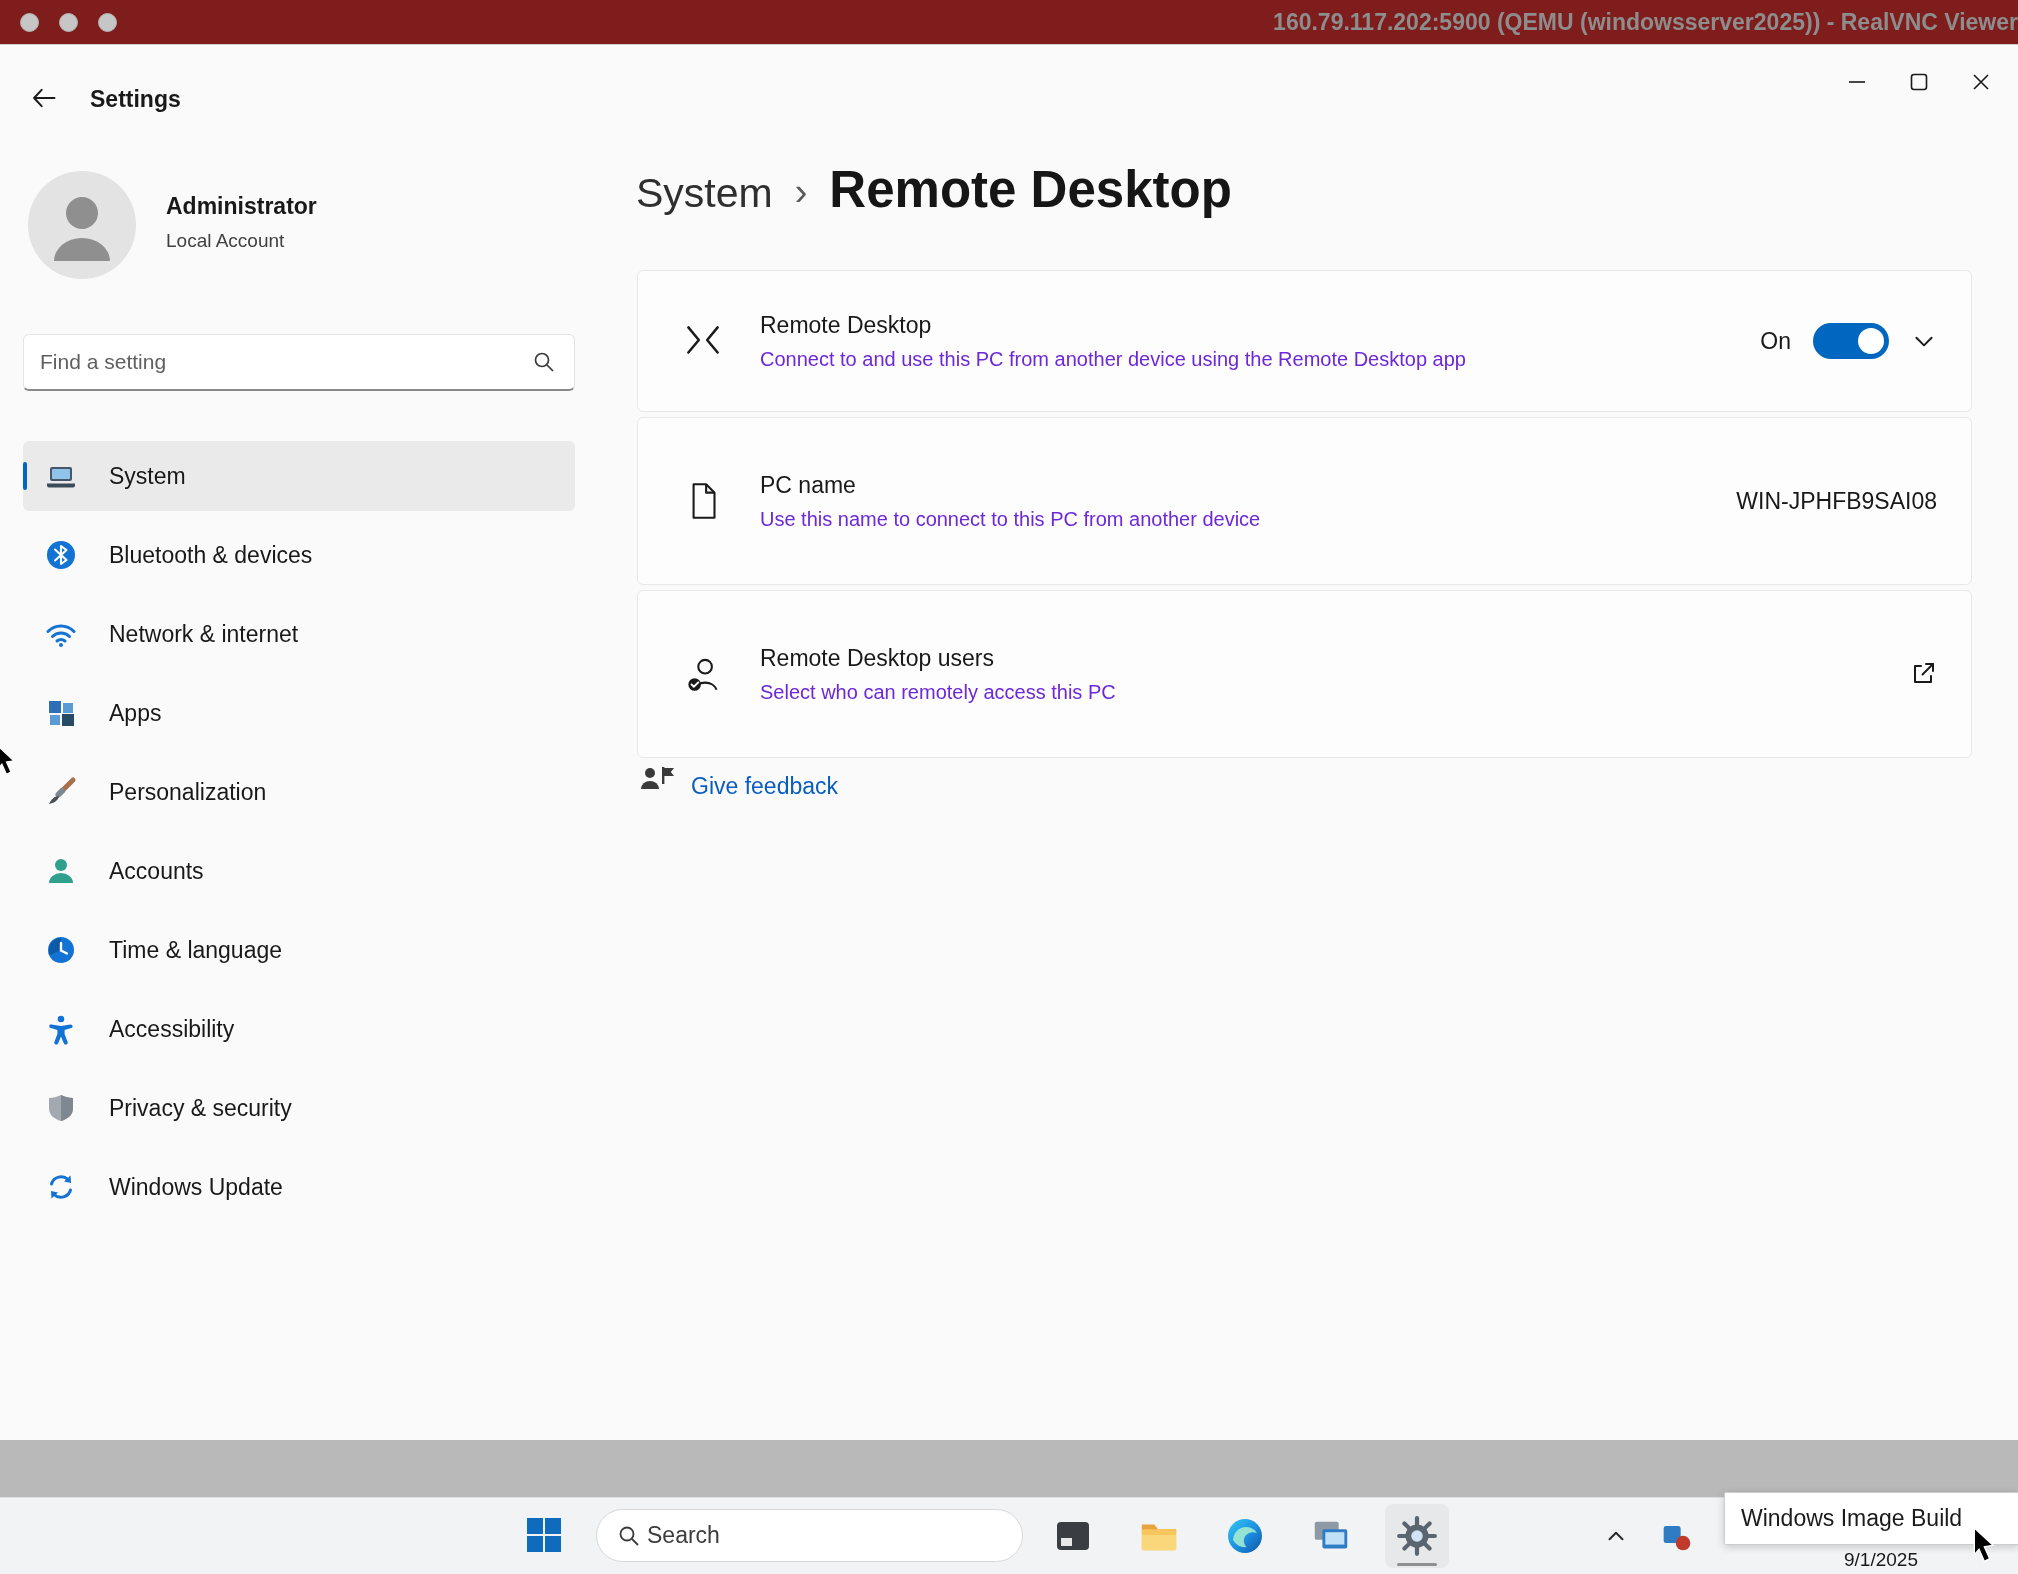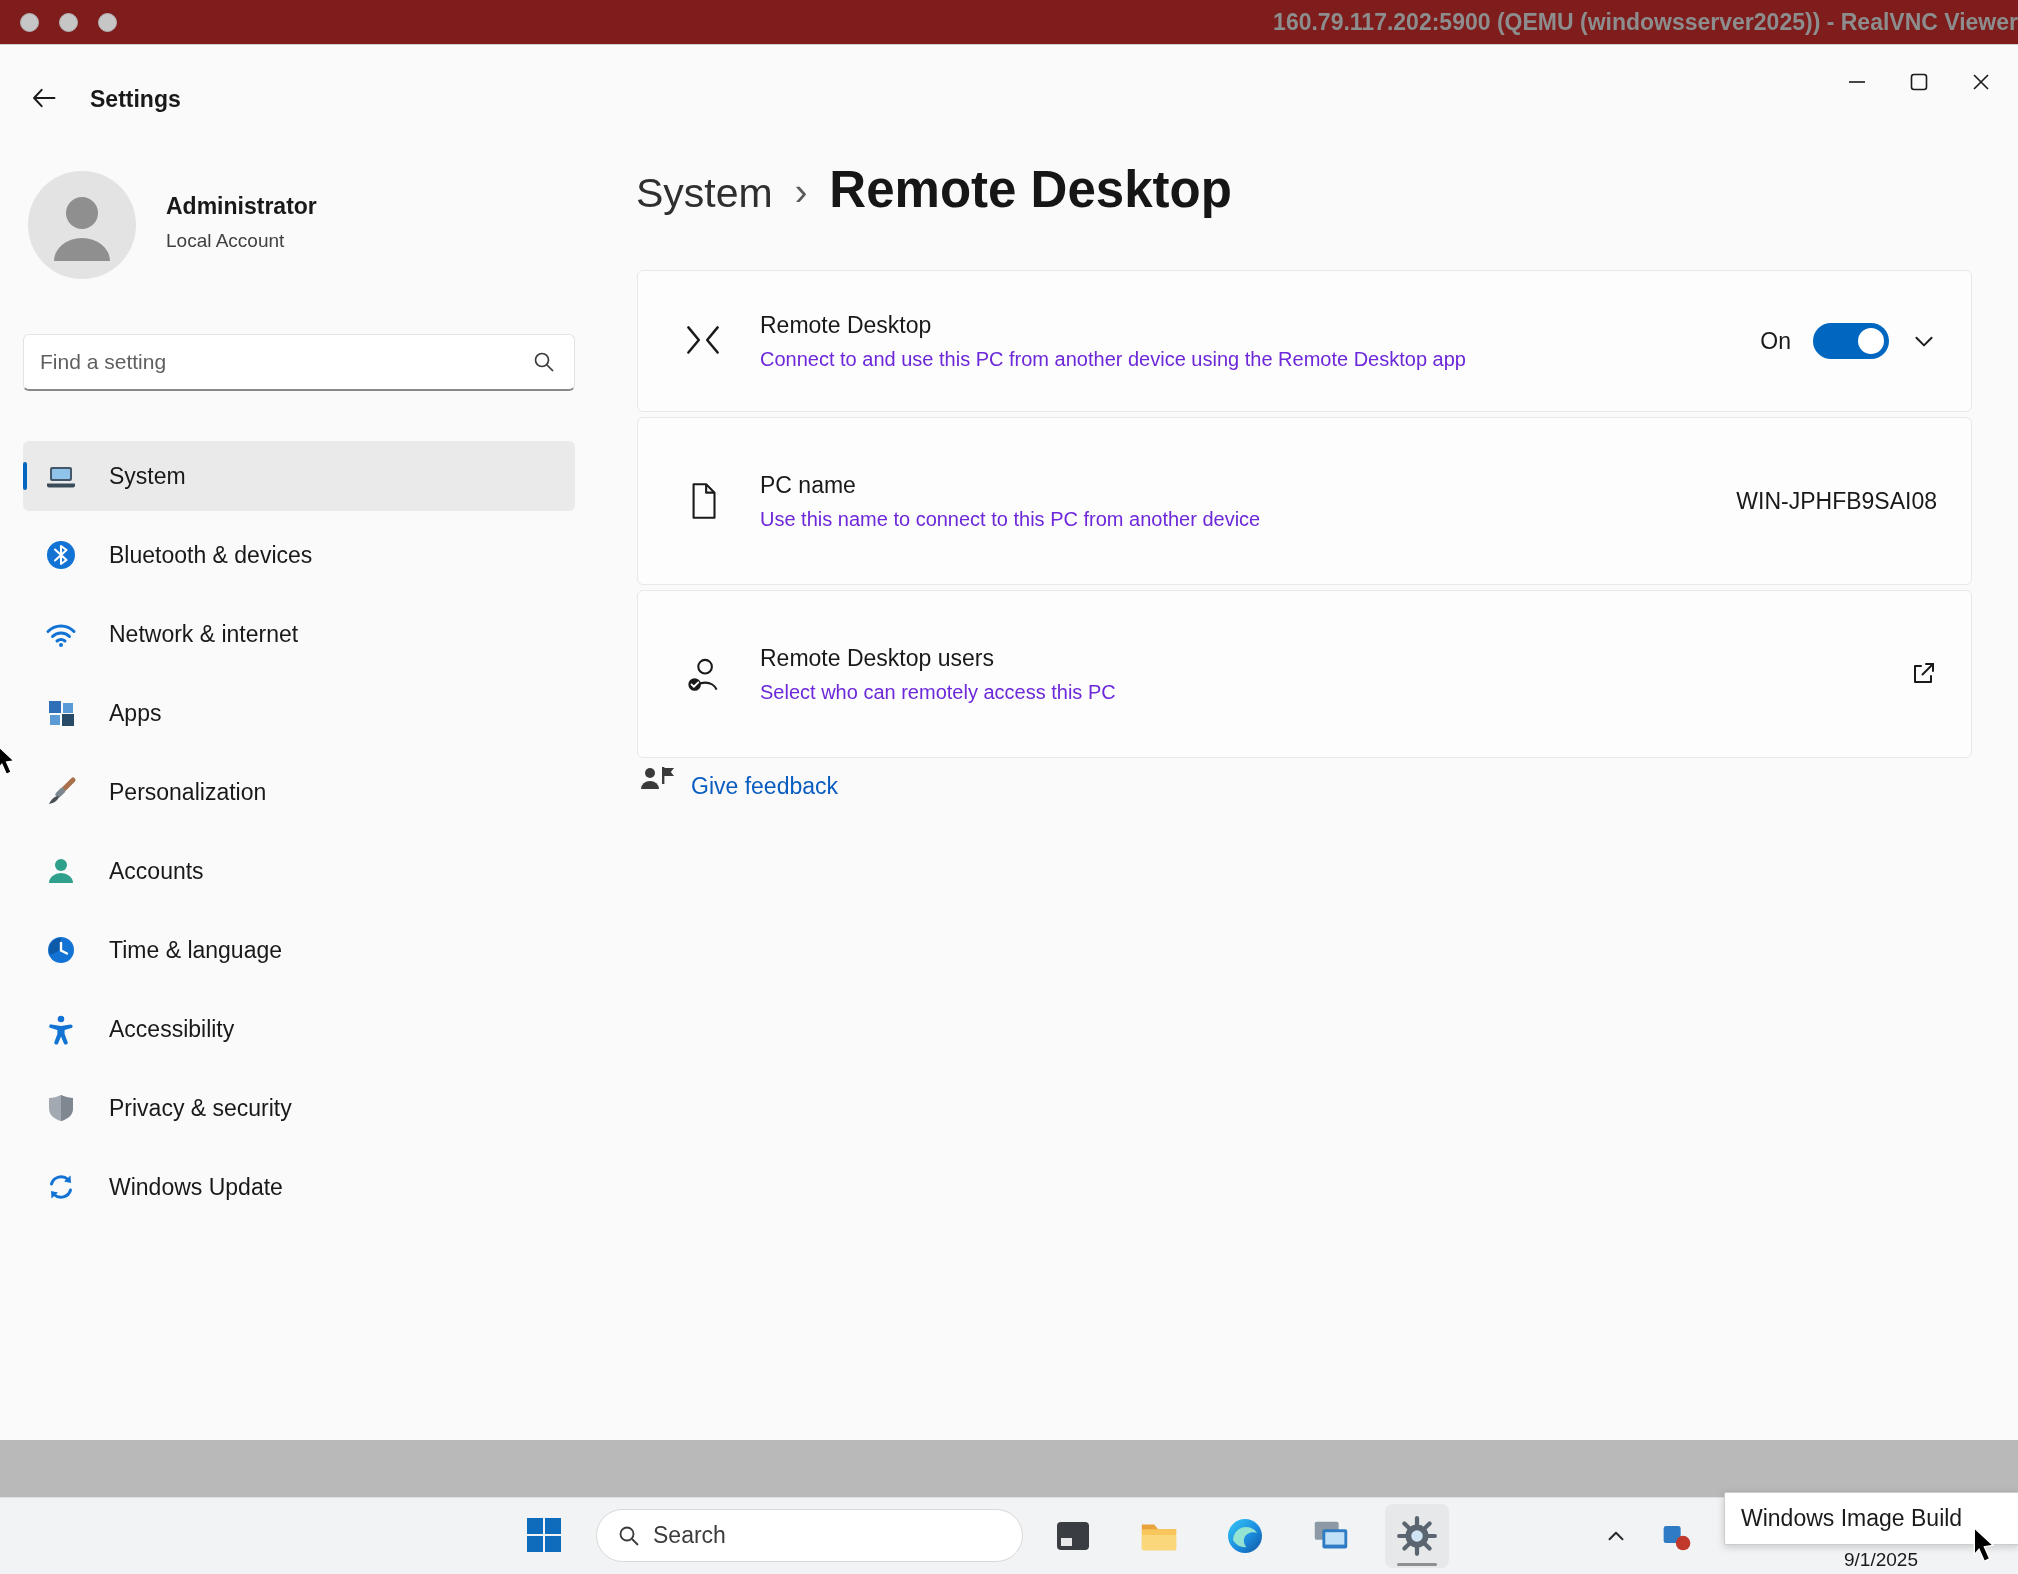--- a/index.html
+++ b/index.html
@@ -53,21 +53,21 @@
   .toggle .knob { position:absolute; right:5px; top:5px; width:26px; height:26px; border-radius:50%; background:#ffffff; }
   .pc-name-value { font-size:23px; color:#191919; }
 
   .feedback { position:absolute; left:637px; top:760px; display:flex; align-items:flex-end; gap:14px; }
   .feedback-label { font-size:23px; color:#0a5dc0; }
 
   
   .desktop-strip { position:absolute; left:0; top:1440px; width:2018px; height:57px; background:#b9b9b9; }
   .taskbar { position:absolute; left:0; top:1497px; width:2018px; height:77px; background:#f1f3f4; border-top:1px solid #e0e0e0; }
   .start-button { position:absolute; left:520px; top:1511px; width:48px; height:48px; display:flex; align-items:center; justify-content:center; border-radius:8px; }
-  .tb-search { position:absolute; left:596px; top:1509px; width:427px; height:53px; background:#ffffff; border:1px solid #d8d8d8; border-radius:27px; display:flex; align-items:center; gap:12px; padding-left:20px; }
+  .tb-search { position:absolute; left:596px; top:1509px; width:427px; height:53px; background:#ffffff; border:1px solid #d8d8d8; border-radius:27px; display:flex; align-items:center; gap:6px; padding-left:20px; }
   .tb-search-label { font-size:23px; color:#3c3c3c; }
   .tb-icons { position:absolute; left:1041px; top:1504px; display:flex; gap:22px; }
   .tb-icon { width:64px; height:64px; display:flex; align-items:center; justify-content:center; border-radius:8px; position:relative; }
   .tb-icon.active { background:#e6e8ea; }
   .tb-icon.active::after { content:""; position:absolute; bottom:2px; left:12px; width:40px; height:3px; border-radius:2px; background:#8f8f8f; }
   .tray-chevron { position:absolute; left:1598px; top:1518px; width:36px; height:36px; display:flex; align-items:center; justify-content:center; }
   .tray-app { position:absolute; left:1660px; top:1520px; width:34px; height:34px; display:flex; }
   .notification { position:absolute; left:1724px; top:1492px; width:296px; height:53px; background:#ffffff; border:1px solid #cdcdcd; border-radius:2px; box-shadow:0 2px 8px rgba(0,0,0,0.18); display:flex; align-items:center; padding-left:16px; font-size:23px; color:#1b1b1b; white-space:nowrap; overflow:hidden; }
   .tb-date { position:absolute; left:1844px; top:1549px; font-size:19px; color:#1a1a1a; }
 

